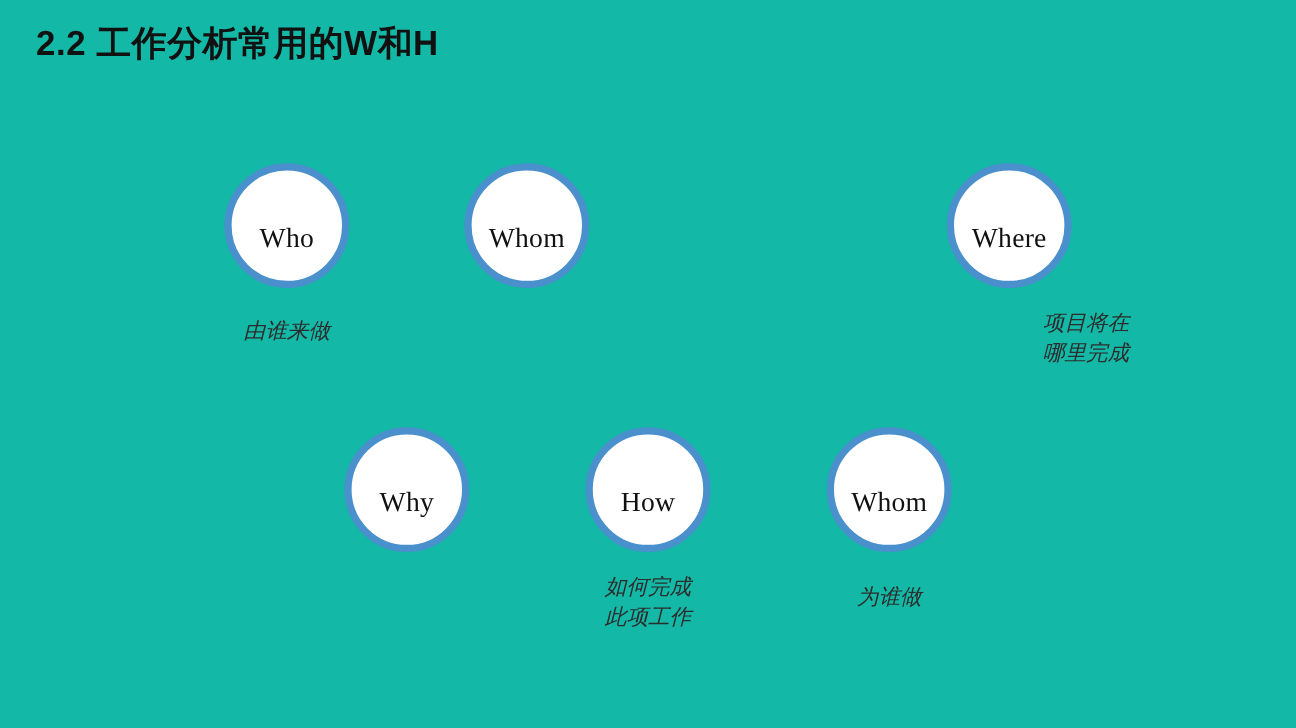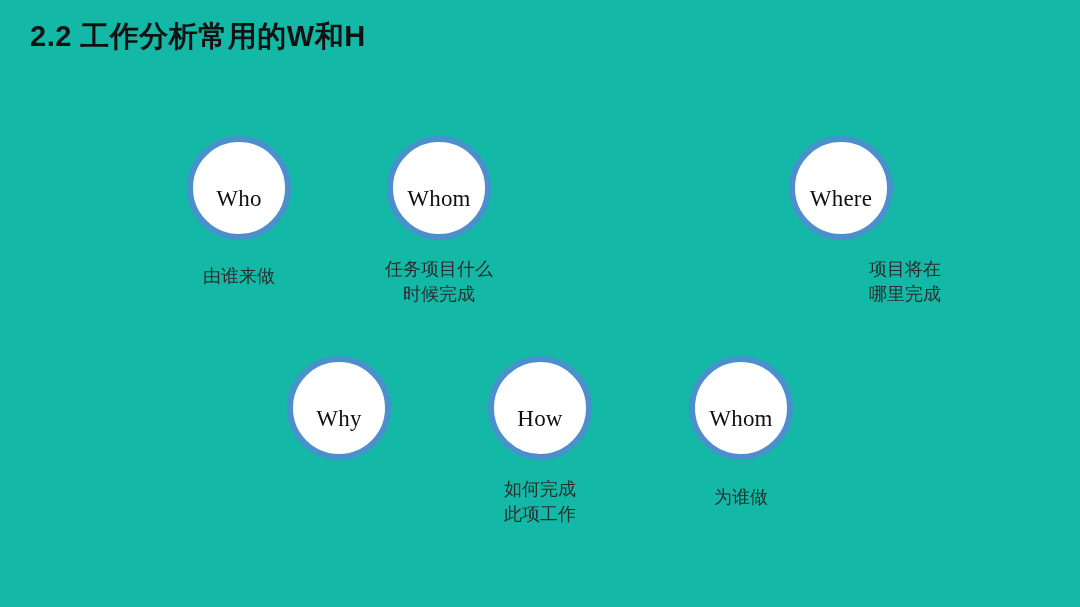--- a/index.html
+++ b/index.html
@@ -69,20 +69,21 @@
     margin-top: 20px;
   }
 
   .caption {
     margin-top: 17px;
     font-size: 18px;
     line-height: 25px;
     color: #2c2c2c;
     font-family: "Liberation Serif", "DejaVu Serif", serif;
     white-space: pre-line;
+    font-style: italic;
   }
 
   
   #node-who   { left: 139px;  top: 136px; }
   #node-when  { left: 339px;  top: 136px; }
   #node-what  { left: 540px;  top: 136px; }
   #node-where { left: 741px;  top: 136px; text-align: right; }
 
   
   #node-why   { left: 239px;  top: 356px; text-align: right; }
@@ -104,22 +105,20 @@
     <div class="circle">
       <span class="circle-label">Who</span>
     </div>
     <div class="caption">由谁来做</div>
   </div>
 
   <div class="node" id="node-when">
     <div class="circle">
       <span class="circle-label">Whom</span>
     </div>
-    <div class="caption">任务项目什么
-时候完成</div>
   </div>
 
 
   <div class="node" id="node-where">
     <div class="circle">
       <span class="circle-label">Where</span>
     </div>
     <div class="caption">项目将在
 哪里完成</div>
   </div>

